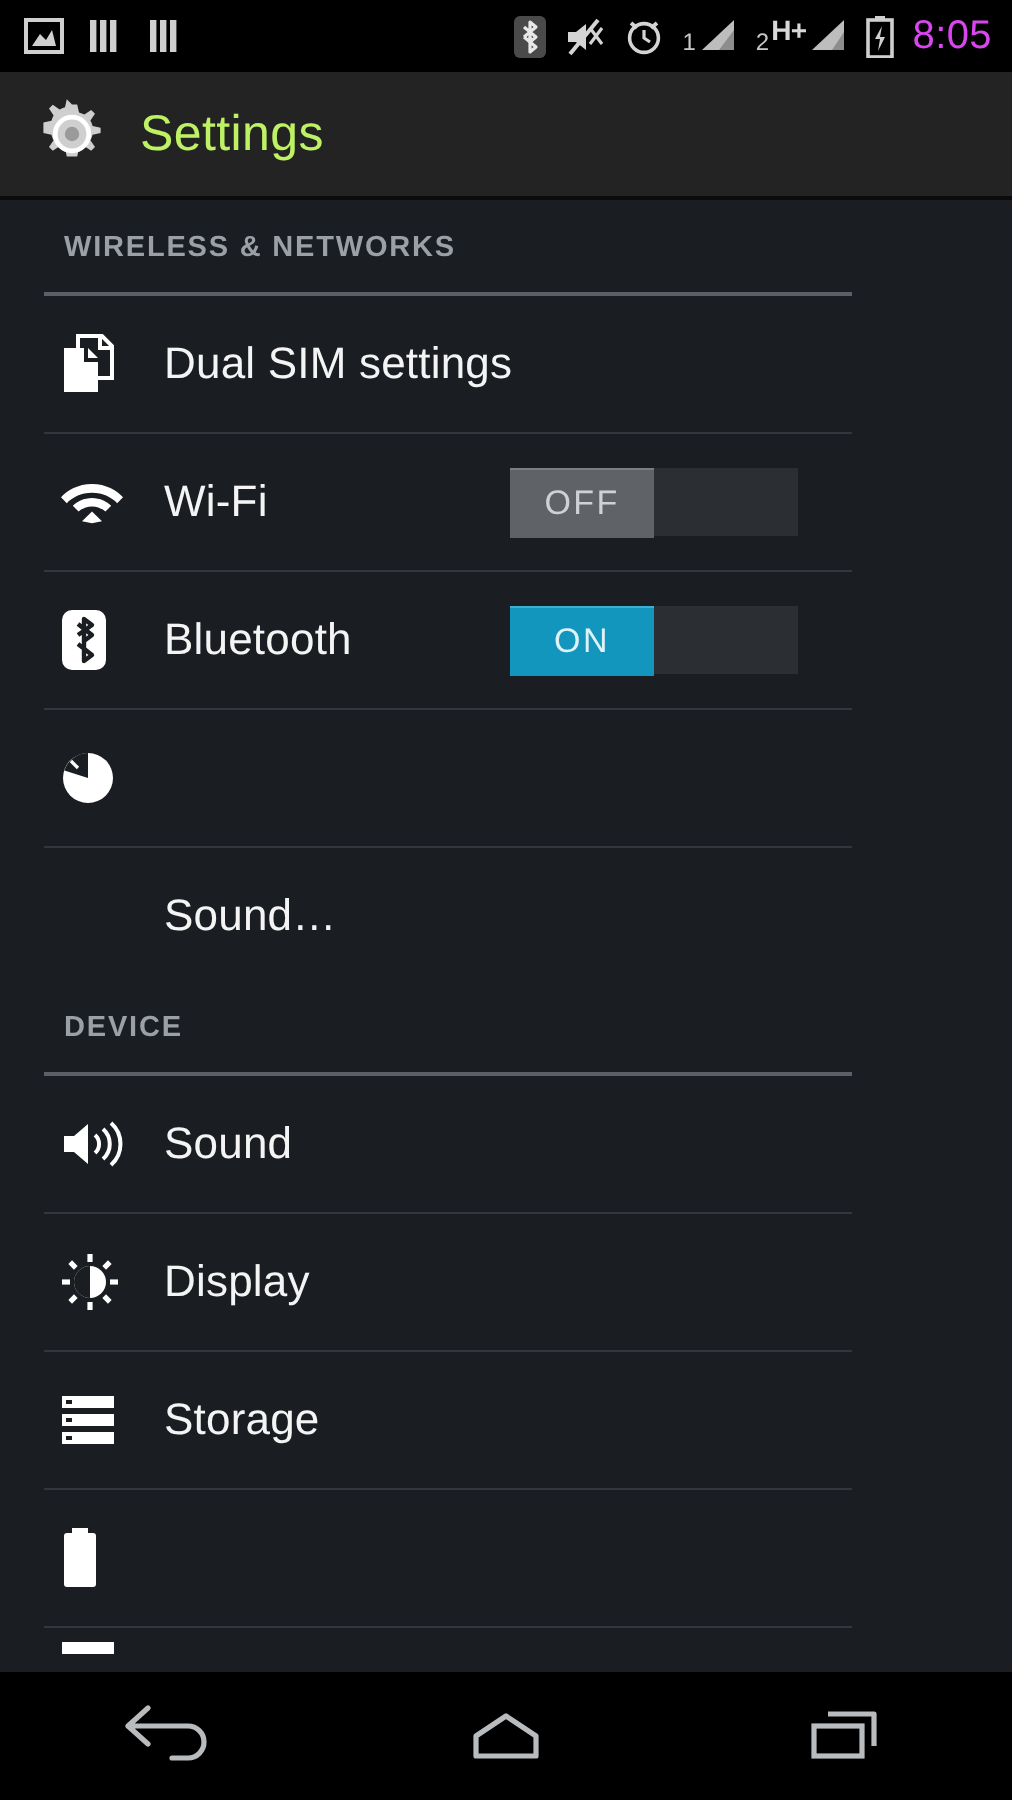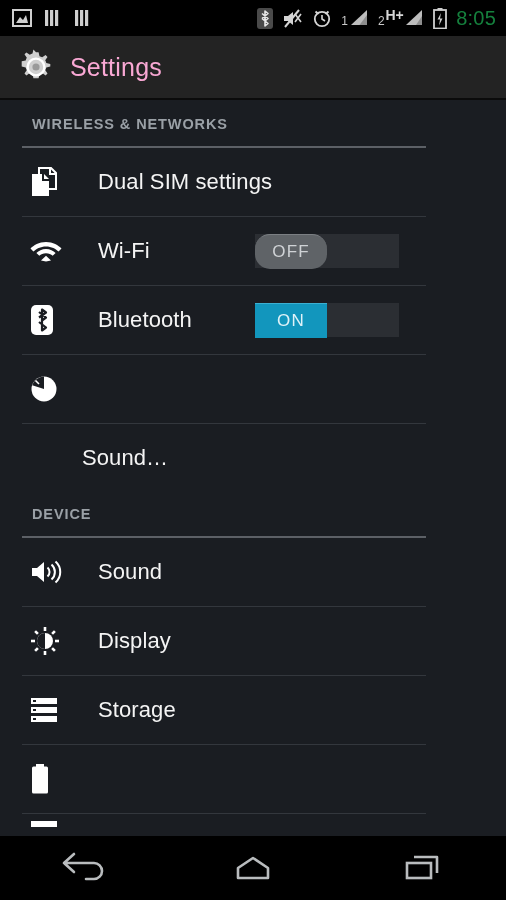--- a/index.html
+++ b/index.html
@@ -54,42 +54,42 @@
     color: #d8d8d8;
     font-size: 14px;
     font-weight: bold;
     line-height: 1;
     position: relative;
     top: -3px;
     letter-spacing: -0.3px;
   }
   .sb-pair { display: flex; align-items: center; gap: 1px; }
   #status-clock {
-    color: #15803d;
+    color: #d946ef;
     font-size: 20px;
     line-height: 1;
     letter-spacing: 0.2px;
   }
 
   
   #action-bar {
     position: absolute;
     left: 0; top: 36px;
     width: 506px;
     height: 64px;
     background: #232323;
     display: flex;
     align-items: center;
     padding-left: 18px;
     box-sizing: border-box;
     border-bottom: 2px solid #0b0b0b;
   }
   #gear-icon { display: block; margin-right: 16px; }
   #page-title {
-    color: #f9a8d4;
+    color: #bef264;
     font-size: 25px;
     font-weight: normal;
     letter-spacing: 0.2px;
   }
 
   
   #settings-list {
     position: absolute;
     left: 0; top: 102px;
     width: 448px;
@@ -126,21 +126,21 @@
     width: 44px;
     margin-left: 30px;
     display: flex;
     align-items: center;
     justify-content: flex-start;
   }
   .row-label {
     color: #f4f4f4;
     font-size: 22px;
     letter-spacing: 0.1px;
-    margin-left: 24px;
+    margin-left: 8px;
   }
   .row-label.no-icon { margin-left: 82px; }
   .row-divider {
     height: 1px;
     margin: 0 22px;
     background: #33373d;
   }
 
   
   .toggle {
@@ -162,21 +162,20 @@
     display: flex;
     align-items: center;
     justify-content: center;
     font-size: 17px;
     letter-spacing: 1.2px;
   }
   .toggle.off .thumb {
     background: #5f6367;
     color: #cfd2d5;
     border-top: 1px solid #7b7f83;
-    border-radius: 15px;
   }
   .toggle.on .thumb {
     background: #1296bd;
     color: #dff2f8;
     border-top: 1px solid #3cb0d2;
   }
 
   
   .row-partial {
     height: 26px;

